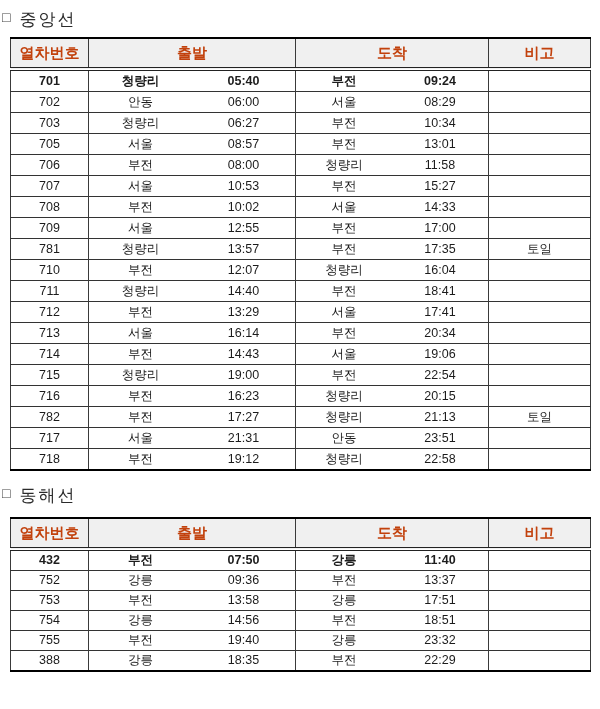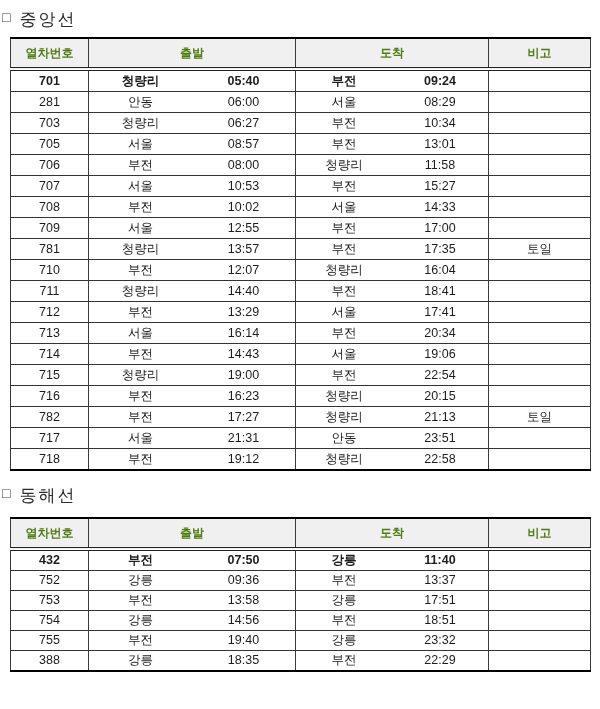--- a/index.html
+++ b/index.html
@@ -48,23 +48,23 @@
   .t1 { margin-top: 7px; }
   .t2 { margin-top: 11px; }
 
   table.timetable col.c1 { width: 78px; }
   table.timetable col.c2 { width: 207px; }
   table.timetable col.c3 { width: 193px; }
   table.timetable col.c4 { width: 102px; }
 
   table.timetable th {
     background: #f0f0f0;
-    font-size: 12px;
+    font-size: 15px;
     font-weight: bold;
-    color: #4d7c0f;
+    color: #c2410c;
     height: 28px;
     text-align: center;
     vertical-align: middle;
     border-left: 1px solid #3a3a3a;
     border-bottom: 4px double #222222;
     padding: 0;
   }
   table.timetable th:first-child { border-left: none; }
 
   table.timetable td {
@@ -127,21 +127,21 @@
           </td>
           <td>
             <div class="cellflex">
               <span class="st">부전</span>
               <span class="tm">09:24</span>
             </div>
           </td>
           <td></td>
         </tr>
         <tr>
-          <td>281</td>
+          <td>702</td>
           <td>
             <div class="cellflex">
               <span class="st">안동</span>
               <span class="tm">06:00</span>
             </div>
           </td>
           <td>
             <div class="cellflex">
               <span class="st">서울</span>
               <span class="tm">08:29</span>

